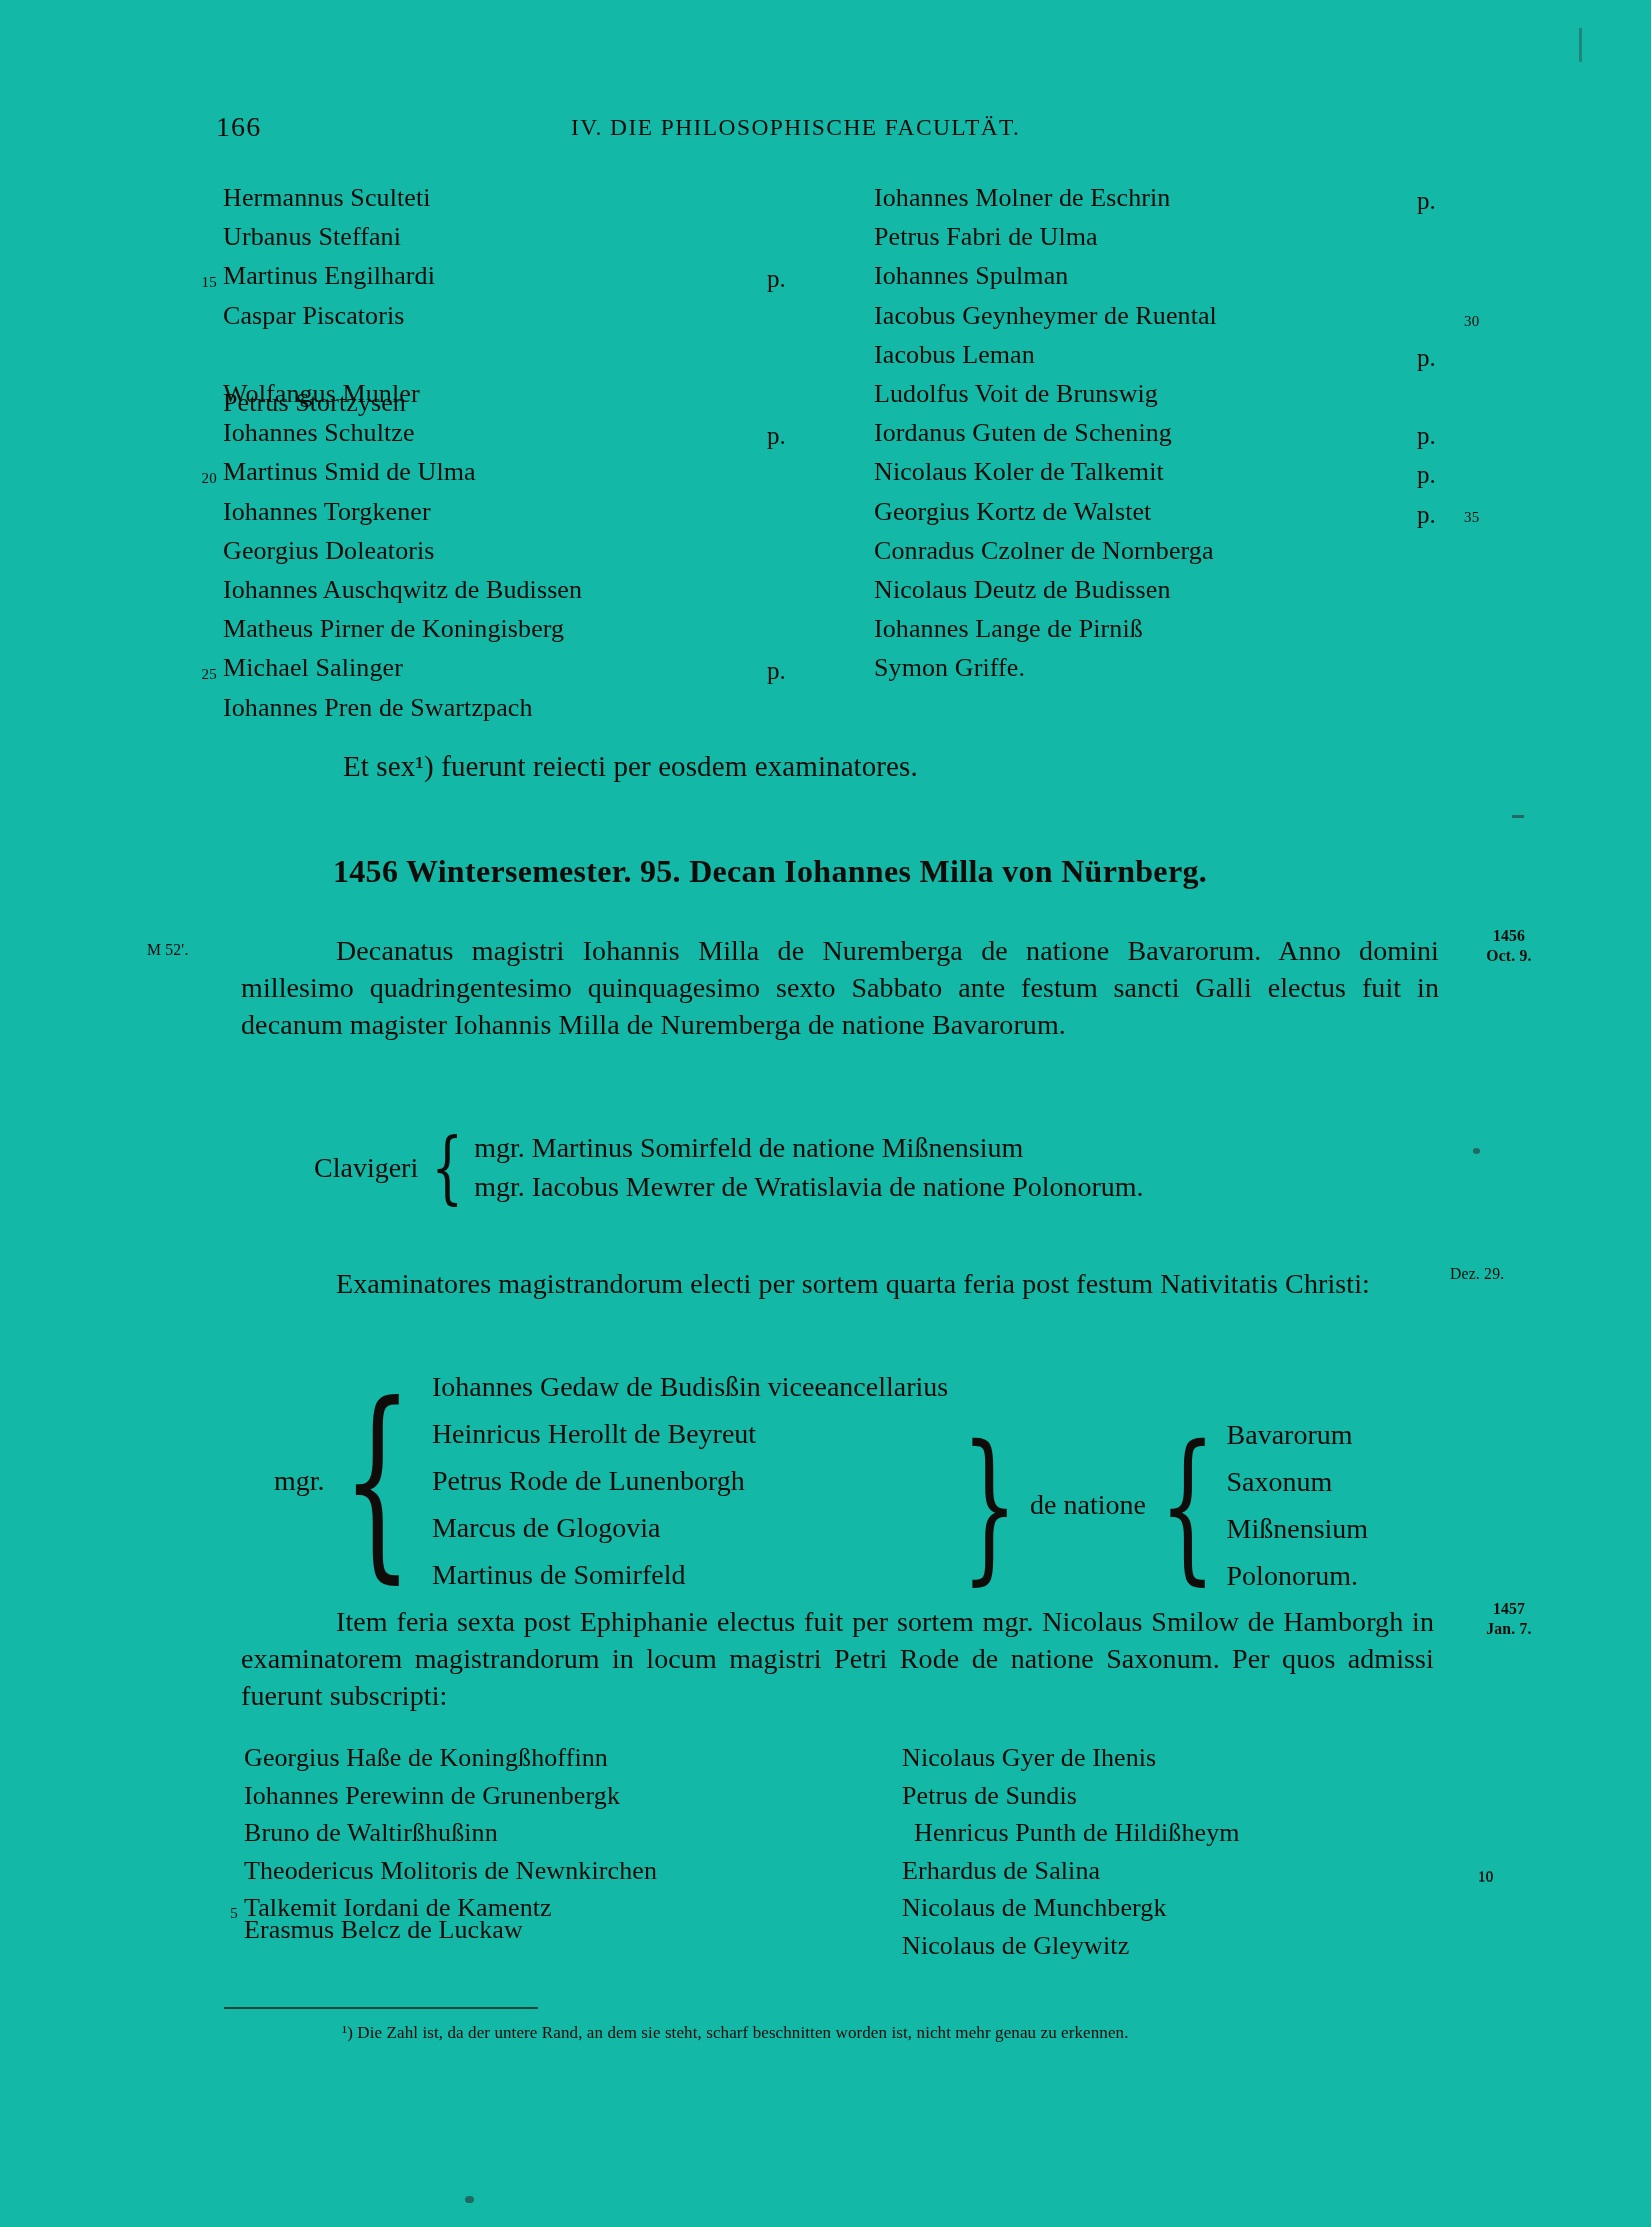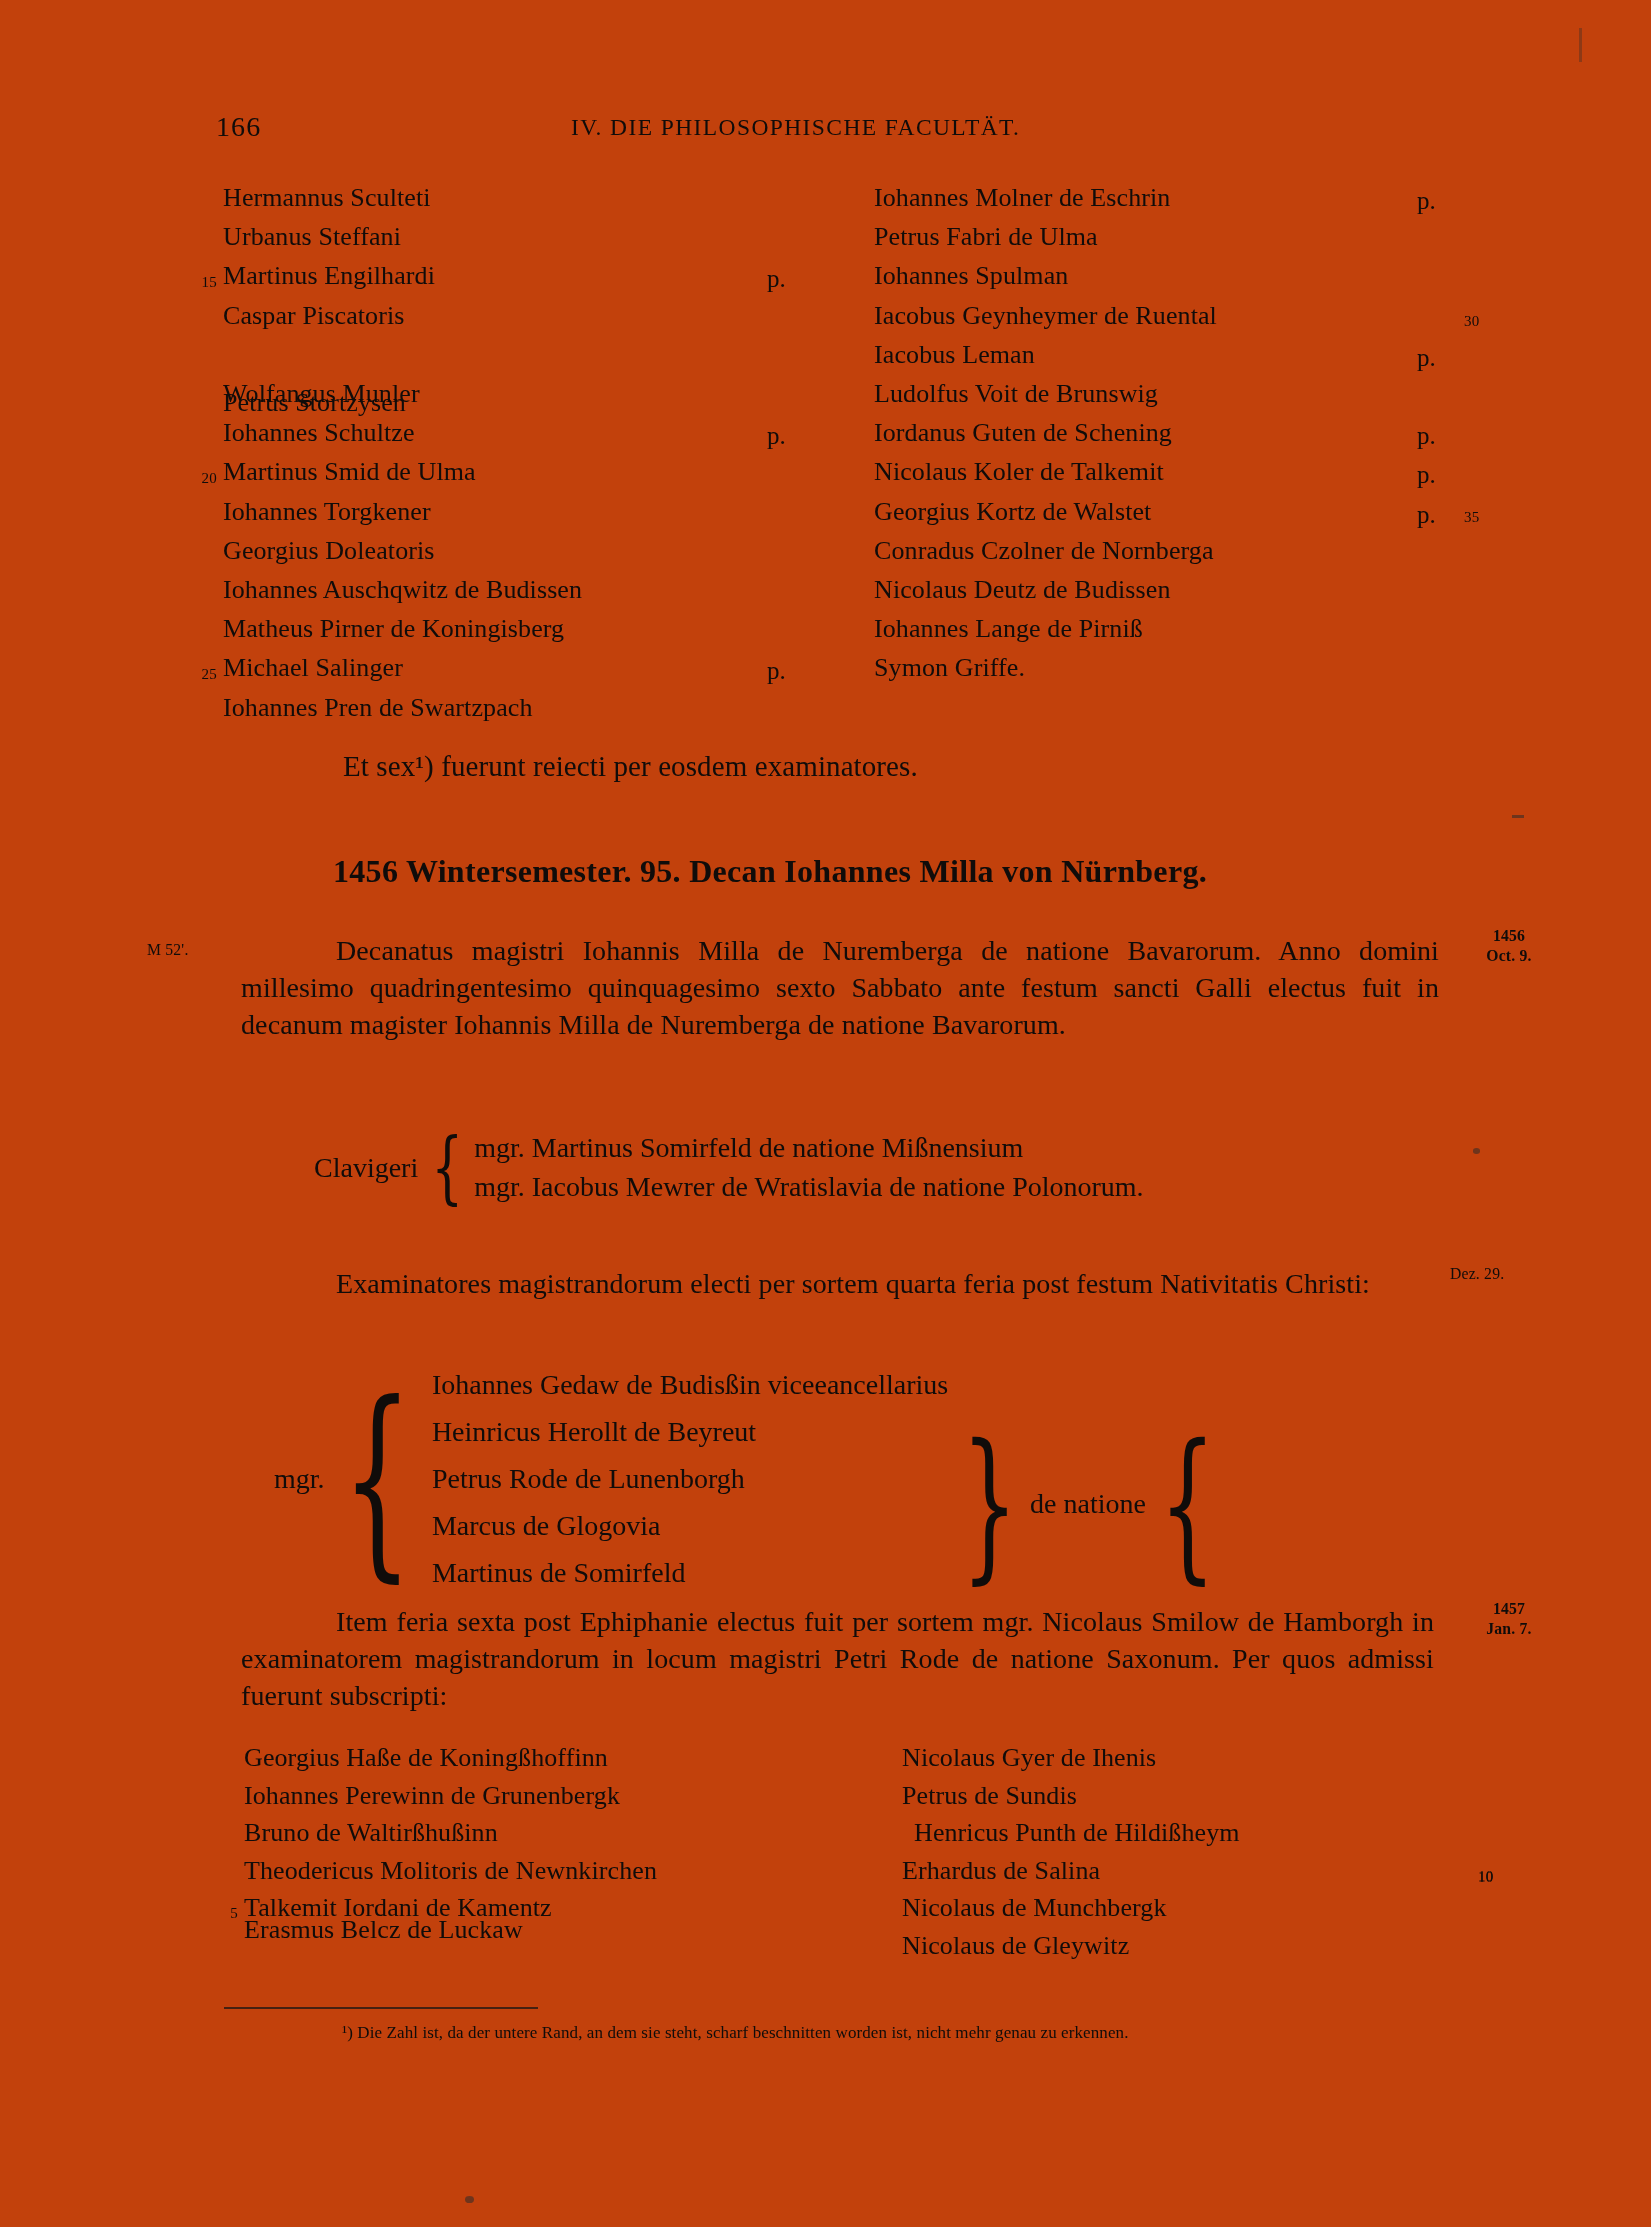--- a/index.html
+++ b/index.html
@@ -12,21 +12,21 @@
     height: 2227px;
     position: relative;
     font-family: "Liberation Serif", "DejaVu Serif", serif;
     color: #100c0a;
     overflow: hidden;
   }
 
   .page {
     position: absolute;
     inset: 0;
-    background: #c2410c;
+    background: #14b8a6;
   }
 
   
   .running-head {
     position: absolute;
     top: 111px;
     left: 0;
     width: 1651px;
     height: 34px;
   }
@@ -408,20 +408,26 @@
     <div class="examiner-names">
       <div>Iohannes Gedaw de Budisßin viceeancellarius</div>
       <div>Heinricus Herollt de Beyreut</div>
       <div>Petrus Rode de Lunenborgh</div>
       <div>Marcus de Glogovia</div>
       <div>Martinus de Somirfeld</div>
     </div>
     <div class="brace brace-mid">}</div>
     <div class="denatione-label">de natione</div>
     <div class="brace brace-nat">{</div>
+    <div class="nation-names">
+      <div>Bavarorum</div>
+      <div>Saxonum</div>
+      <div>Mißnensium</div>
+      <div>Polonorum.</div>
+    </div>
   </div>
 
   <div class="para blk-item">
     <span class="indent"></span><span>Item feria sexta post Ephiphanie electus fuit per sortem mgr. Nicolaus Smilow de Hamborgh in examinatorem magistrandorum in locum magistri Petri Rode de natione Saxonum.  Per quos admissi fuerunt subscripti:</span>
   </div>
 
   <div class="register-bottom">
     <div class="col-left" id="bot-left">
         <div class="reg-row" style="height: 38px; top: 0px; position: absolute; left: 0px; width: 1651px;">
           <span class="name nm">Georgius Haße de Koningßhoffinn</span>

